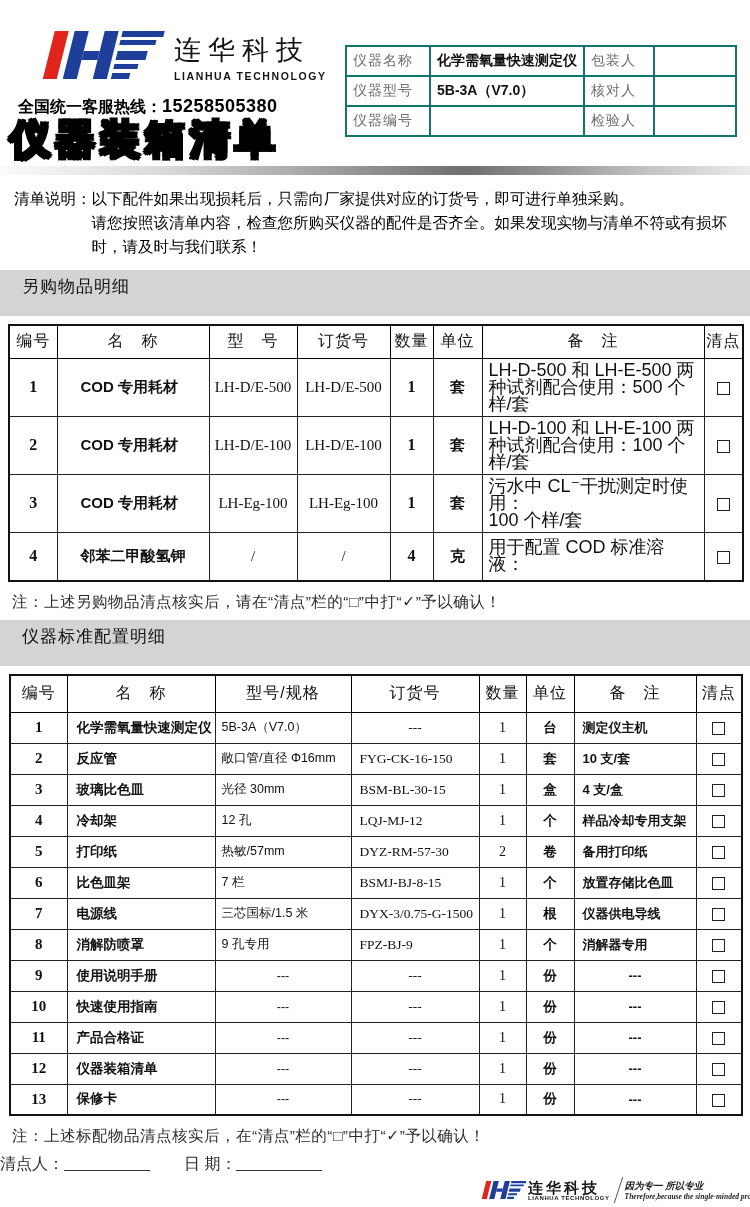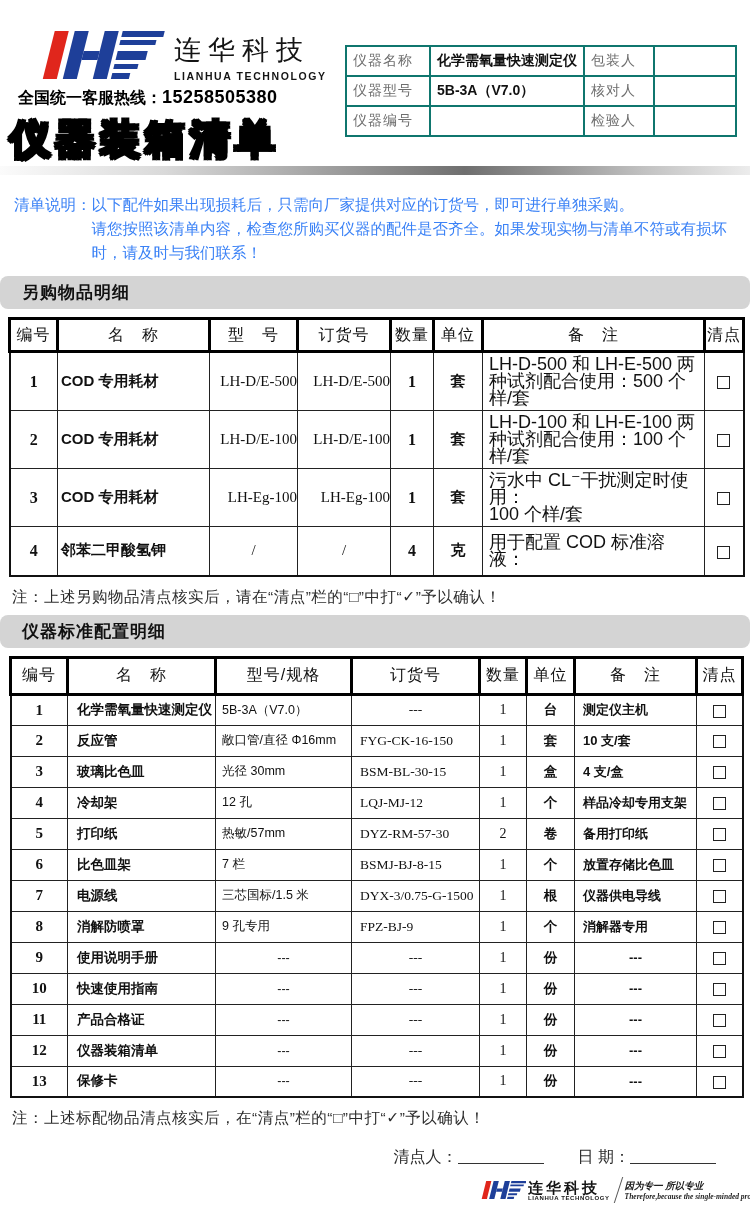--- a/index.html
+++ b/index.html
@@ -7,81 +7,81 @@
   body { font-family:"Liberation Sans","DejaVu Sans",sans-serif; color:#111; }
   #page { position:relative; width:750px; height:1207px; background:#fff; overflow:hidden; margin:0 auto; }
 
   
   .header { position:relative; height:166px; }
   .logo-wrap { position:absolute; top:26px; left:16px; display:flex; align-items:flex-start; }
   .logo-svg { width:152px; height:58px; }
   .brand-text { margin-left:6px; padding-top:6px; }
   .brand-cn { font-size:27px; letter-spacing:7px; font-weight:500; color:#141414; white-space:nowrap; }
   .brand-en { font-size:10.5px; font-weight:bold; letter-spacing:1.6px; color:#141414; margin-top:2px; }
-  .hotline { position:absolute; top:87px; left:18px; font-size:16px; font-weight:bold; color:#000; white-space:nowrap; }
+  .hotline { position:absolute; top:96px; left:18px; font-size:16px; font-weight:bold; color:#000; white-space:nowrap; }
   .hotline .num { font-size:18px; letter-spacing:.5px; }
   .doc-title { position:absolute; top:112px; left:10px; font-size:40px; font-weight:900; letter-spacing:5px;
                color:#fff; -webkit-text-stroke:2.6px #000;
                text-shadow:-2px -2px 0 #000, 2px -2px 0 #000, -2px 2px 0 #000, 2px 2px 0 #000;
                white-space:nowrap; }
 
   
   .info-table { position:absolute; top:45px; right:13px; border-collapse:collapse; table-layout:fixed; }
   .info-table td { border:2px solid #0f766e; height:30px; font-size:14px; padding:0 6px; overflow:hidden; white-space:nowrap; }
   .info-table td.lbl { color:#6e6e6e; letter-spacing:1px; width:84px; }
   .info-table td.val { font-weight:bold; width:152px; }
   .info-table td.lbl2 { color:#6e6e6e; letter-spacing:1px; width:70px; }
   .info-table td.val2 { width:82px; }
 
   .gradbar { height:9px; width:100%;
              background:linear-gradient(90deg,#fbfbfb 0%,#d9d9d9 22%,#9c9c9c 45%,#6f6f6f 62%,#8f8f8f 72%,#c2c2c2 86%,#ececec 100%); }
 
   
-  .instructions { display:flex; padding:12px 10px 4px 14px; font-size:15.5px; line-height:24px; color:#3b82f6;margin-top:6px; }
+  .instructions { display:flex; padding:12px 10px 4px 14px; font-size:15.5px; line-height:24px; color:#000000; }
   .instructions .ilabel { white-space:nowrap; font-weight:500; }
   .instructions .ibody { flex:1; }
 
   
-  .secbar { height:33px; line-height:33px; background:#d4d4d4; font-size:17px; font-weight:bold; color:#111;
-            padding-left:22px; letter-spacing:1px; margin-top:7px;border-radius:8px; }
+  .secbar { height:46px; line-height:33px; background:#d4d4d4; font-size:17px; font-weight:normal; color:#111;
+            padding-left:22px; letter-spacing:1px; margin-top:7px; }
 
   
   .list-table { border-collapse:collapse; table-layout:fixed; border:2px solid #111; background:#fff; }
-  .list-table th { border:3px solid #000000; font-weight:normal; font-size:16px; letter-spacing:1px; }
+  .list-table th { border:1px solid #000000; font-weight:normal; font-size:16px; letter-spacing:1px; }
   .list-table td { border:1px solid #222; font-size:14px; vertical-align:middle; }
   .list-table .c { text-align:center !important; padding-left:0 !important; }
   .checkbox { display:inline-block; width:13px; height:13px; border:1.5px solid #222; background:#fff; vertical-align:middle; }
 
   #table1 { margin:8px 8px 0 8px; width:734px; }
   #table1 th { height:33px; }
   #table1 td { height:49px; }
   #table1 td:nth-child(1){ text-align:center; font-family:"Liberation Serif",serif; font-weight:bold; font-size:16px; }
-  #table1 td:nth-child(2){ font-weight:bold; padding-left:3px; font-size:15px; }
-  #table1 td:nth-child(3), #table1 td:nth-child(4){ text-align:right; font-family:"Liberation Serif",serif; font-size:15px; }
+  #table1 td:nth-child(2){ font-weight:bold; padding-left:23px; font-size:15px; }
+  #table1 td:nth-child(3), #table1 td:nth-child(4){ text-align:center; font-family:"Liberation Serif",serif; font-size:15px; }
   #table1 td:nth-child(5){ text-align:center; font-family:"Liberation Serif",serif; font-weight:bold; font-size:16px; }
   #table1 td:nth-child(6){ text-align:center; font-weight:bold; font-size:15px; }
   #table1 td:nth-child(7){ font-size:18px; padding:3px 6px; line-height:17px; white-space:pre-line;margin-left:48px; }
   #table1 td:nth-child(8){ text-align:center; }
 
   #table2 { margin:8px 9px 0 9px; width:732px; }
   #table2 th { height:37px; }
   #table2 td { height:31px; }
   #table2 td:nth-child(1){ text-align:center; font-family:"Liberation Serif",serif; font-weight:bold; font-size:15px; }
   #table2 td:nth-child(2){ font-weight:bold; padding-left:9px; font-size:13.5px; }
   #table2 td:nth-child(3){ padding-left:6px; font-size:12.5px; }
   #table2 td:nth-child(4){ padding-left:8px; font-family:"Liberation Serif",serif; font-size:13.5px; }
   #table2 td:nth-child(5){ text-align:center; font-family:"Liberation Serif",serif; font-size:14px; }
   #table2 td:nth-child(6){ text-align:center; font-weight:bold; font-size:13.5px; }
   #table2 td:nth-child(7){ font-weight:bold; padding-left:8px; font-size:13px; }
   #table2 td:nth-child(8){ text-align:center; }
 
   .note { font-size:15.5px; color:#2c2c2c; margin:10px 0 4px 12px; letter-spacing:.5px; }
 
   
-  .signature { margin-top:18px; text-align:right; padding-right:34px; font-size:16px; color:#2c2c2c; }
+  .signature { margin-top:7px; padding-right:34px; font-size:16px; color:#2c2c2c; }
   .blank { display:inline-block; width:86px; border-bottom:1.5px solid #333; height:16px; vertical-align:-2px; }
   .sig-gap { display:inline-block; width:34px; }
 
   
   .footer { position:absolute; bottom:4px; right:-10px; display:flex; align-items:center; white-space:nowrap; }
   .footer .logo-svg { width:52px; height:24px; }
   .f-brand { margin-left:2px; }
   .f-cn { font-size:15px; font-weight:bold; letter-spacing:3px; color:#141414; line-height:15px; }
   .f-en { font-size:6px; font-weight:bold; letter-spacing:.6px; color:#141414; }
   .f-slash { width:1px; height:26px; background:#555; transform:skewX(-18deg); margin:0 6px 0 8px; }

